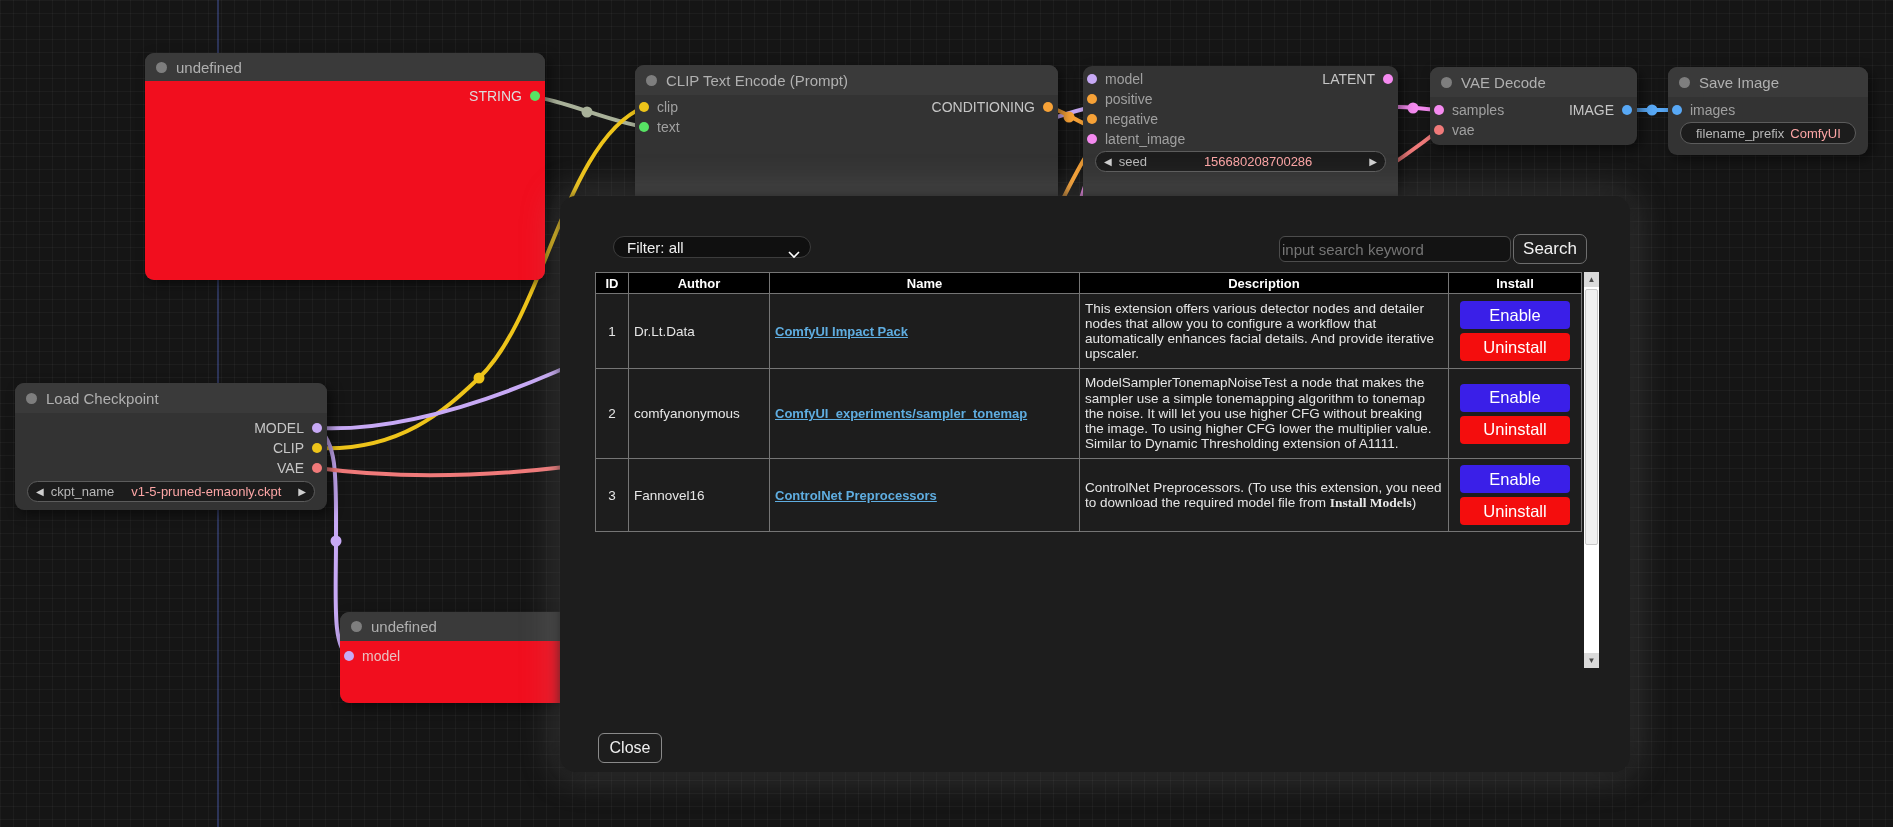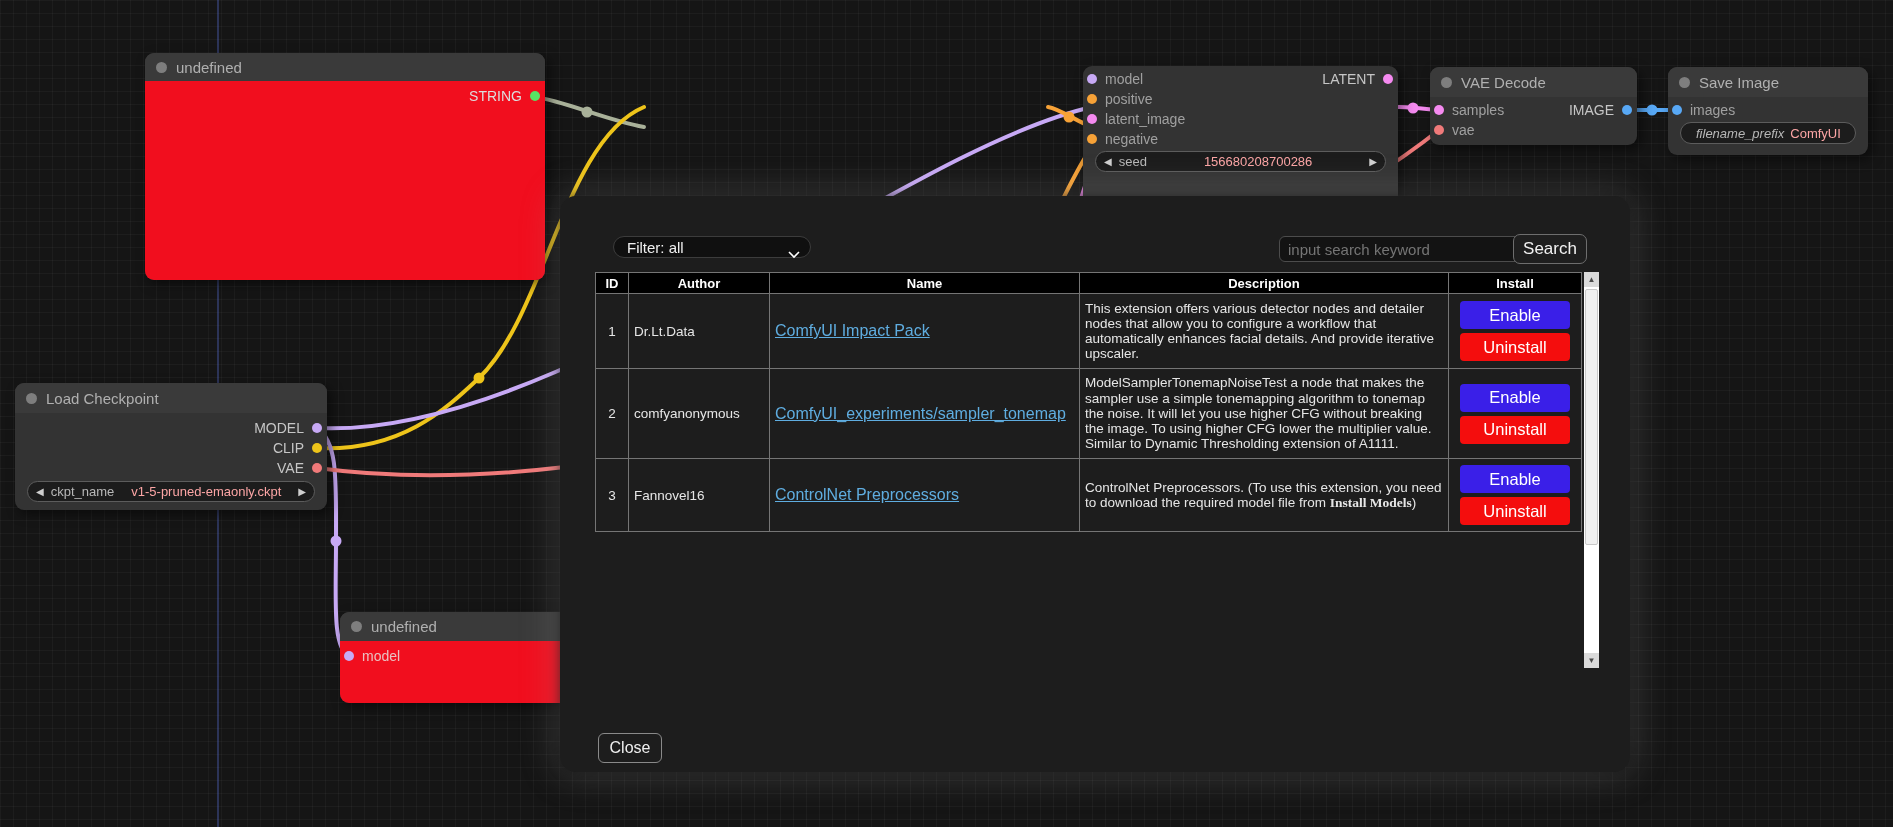--- a/index.html
+++ b/index.html
@@ -31,34 +31,34 @@
   #modal{position:absolute;left:560px;top:196px;width:1070px;height:576px;z-index:5;
     background:#1d1d1d;border-radius:16px;
     box-shadow:0 0 34px 6px rgba(160,160,160,0.25), 0 0 12px rgba(0,0,0,0.7);}
   .filter-wrap{position:absolute;left:53px;top:40px;width:198px;height:22px;}
   .filter-wrap select{width:100%;height:100%;-webkit-appearance:none;appearance:none;
     background:#101010;color:#f0f0f0;border:1px solid #3c3c3c;border-radius:14px;
     padding:0 26px 0 13px;font-size:15px;font-family:"Liberation Sans",sans-serif;}
   .filter-wrap .chev{position:absolute;right:11px;top:9px;pointer-events:none;}
   #search-input{position:absolute;left:719px;top:40px;width:226px;height:24px;
     background:#131313;border:1px solid #4c4c4c;border-radius:6px;color:#c2410c;
-    font-size:15px;padding:0 8px;font-family:"Liberation Sans",sans-serif;}
+    font-size:15px;padding:0 2px;font-family:"Liberation Sans",sans-serif;}
   #search-input::placeholder{color:#757575;}
   #search-btn{position:absolute;left:953px;top:38px;width:74px;height:30px;
     background:#1f1f1f;border:1px solid #6e6e6e;border-radius:7px;color:#f2f2f2;
     font-size:17px;font-family:"Liberation Sans",sans-serif;cursor:pointer;}
   #table-wrap{position:absolute;left:35px;top:76px;width:1004px;height:396px;}
   table.ext{border-collapse:collapse;table-layout:fixed;width:986px;}
   table.ext th{background:#000;color:#fff;font-size:13px;font-weight:bold;
     border:1px solid #757575;height:20px;padding:0 2px;}
   table.ext td{border:1px solid #757575;color:#e6e6e6;font-size:13.5px;
     padding:2px 5px;vertical-align:middle;background:#1d1d1d;}
   td.cell-id{text-align:center;}
   td.cell-desc{font-size:12.8px;line-height:15.2px;vertical-align:top;padding:2px 4px;color:#e8e8e8;}
-  td.cell-name a{font-weight:normal;text-decoration:underline;font-size:16px;}
+  td.cell-name a{font-weight:bold;text-decoration:underline;font-size:13px;}
   td.cell-install{padding:2px 0;}
   .btn-install{display:block;width:110px;height:28px;margin:4px auto;border:none;
     border-radius:4px;color:#fff;font-size:16.5px;font-family:"Liberation Sans",sans-serif;cursor:pointer;}
   .bold-seg{font-weight:bold;font-family:Liberation Serif, serif;}
   
   #scrollbar{position:absolute;left:989px;top:0;width:15px;height:396px;background:#ffffff;}
   .sb-btn{position:absolute;left:0;width:15px;height:15px;background:#dadada;color:#4a4a4a;
     font-size:8px;line-height:15px;text-align:center;cursor:pointer;}
   .sb-thumb{position:absolute;left:1px;width:13px;top:17px;height:256px;background:#f0f0f0;
     border:1px solid #c8c8c8;border-radius:2px;box-sizing:border-box;cursor:pointer;}
@@ -98,38 +98,58 @@
       <span>undefined</span>
     </div>
     <div class="node-body error" style="height: 199px; background-color: rgb(241, 14, 30);">
       <div class="port-row out" style="top:5px;color:#dddddd;">
         <span>STRING</span>
         <span class="pdot" style="background-color: rgb(87, 227, 100);"></span>
       </div>
     </div>
   </div>
 
+  <div class="node" style="left:635px;top:65px;width:423px;height:140px;">
+    <div class="node-header">
+      <span class="collapse-dot"></span>
+      <span>CLIP Text Encode (Prompt)</span>
+    </div>
+    <div class="node-body" style="padding-top:2px;">
+      <div class="port-row">
+        <span class="pdot" style="background-color: rgb(238, 196, 26);"></span>
+        <span>clip</span>
+      </div>
+      <div class="port-row">
+        <span class="pdot" style="background-color: rgb(87, 227, 100);"></span>
+        <span>text</span>
+      </div>
+      <div class="port-row out" style="top:2px;">
+        <span>CONDITIONING</span>
+        <span class="pdot" style="background-color: rgb(247, 162, 55);"></span>
+      </div>
+    </div>
+  </div>
 
   <div class="node" style="left:1083px;top:66px;width:315px;height:150px;">
     <div class="node-body" style="padding-top:3px;">
       <div class="port-row">
         <span class="pdot" style="background-color: rgb(199, 169, 245);"></span>
         <span>model</span>
       </div>
       <div class="port-row">
         <span class="pdot" style="background-color: rgb(247, 162, 55);"></span>
         <span>positive</span>
       </div>
       <div class="port-row">
+        <span class="pdot" style="background-color: rgb(247, 162, 55);"></span>
+        <span>negative</span>
+      </div>
+      <div class="port-row">
         <span class="pdot" style="background-color: rgb(245, 138, 240);"></span>
         <span>latent_image</span>
-      </div>
-      <div class="port-row">
-        <span class="pdot" style="background-color: rgb(247, 162, 55);"></span>
-        <span>negative</span>
       </div>
       <div class="port-row out" style="top:3px;">
         <span>LATENT</span>
         <span class="pdot" style="background-color: rgb(245, 138, 240);"></span>
       </div>
       <div class="widget-pill" style="margin-top:2px;">
         <span class="arrow">◀</span>
         <span class="wlabel">seed</span>
         <span class="wvalue">156680208700286</span>
         <span class="arrow">▶</span>
@@ -162,21 +182,21 @@
     <div class="node-header">
       <span class="collapse-dot"></span>
       <span>Save Image</span>
     </div>
     <div class="node-body" style="padding-top:3px;">
       <div class="port-row">
         <span class="pdot" style="background-color: rgb(88, 168, 245);"></span>
         <span>images</span>
       </div>
       <div class="widget-pill" style="margin-top:2px;height:20px;">
-        <span class="wlabel" style="font-style:italic;">filename_prefix</span>
+        <span class="wlabel" style="">filename_prefix</span>
         <span class="wvalue">ComfyUI</span>
       </div>
     </div>
   </div>
 
   <div class="node" style="left:15px;top:383px;width:312px;height:127px;">
     <div class="node-header">
       <span class="collapse-dot"></span>
       <span>Load Checkpoint</span>
     </div>

